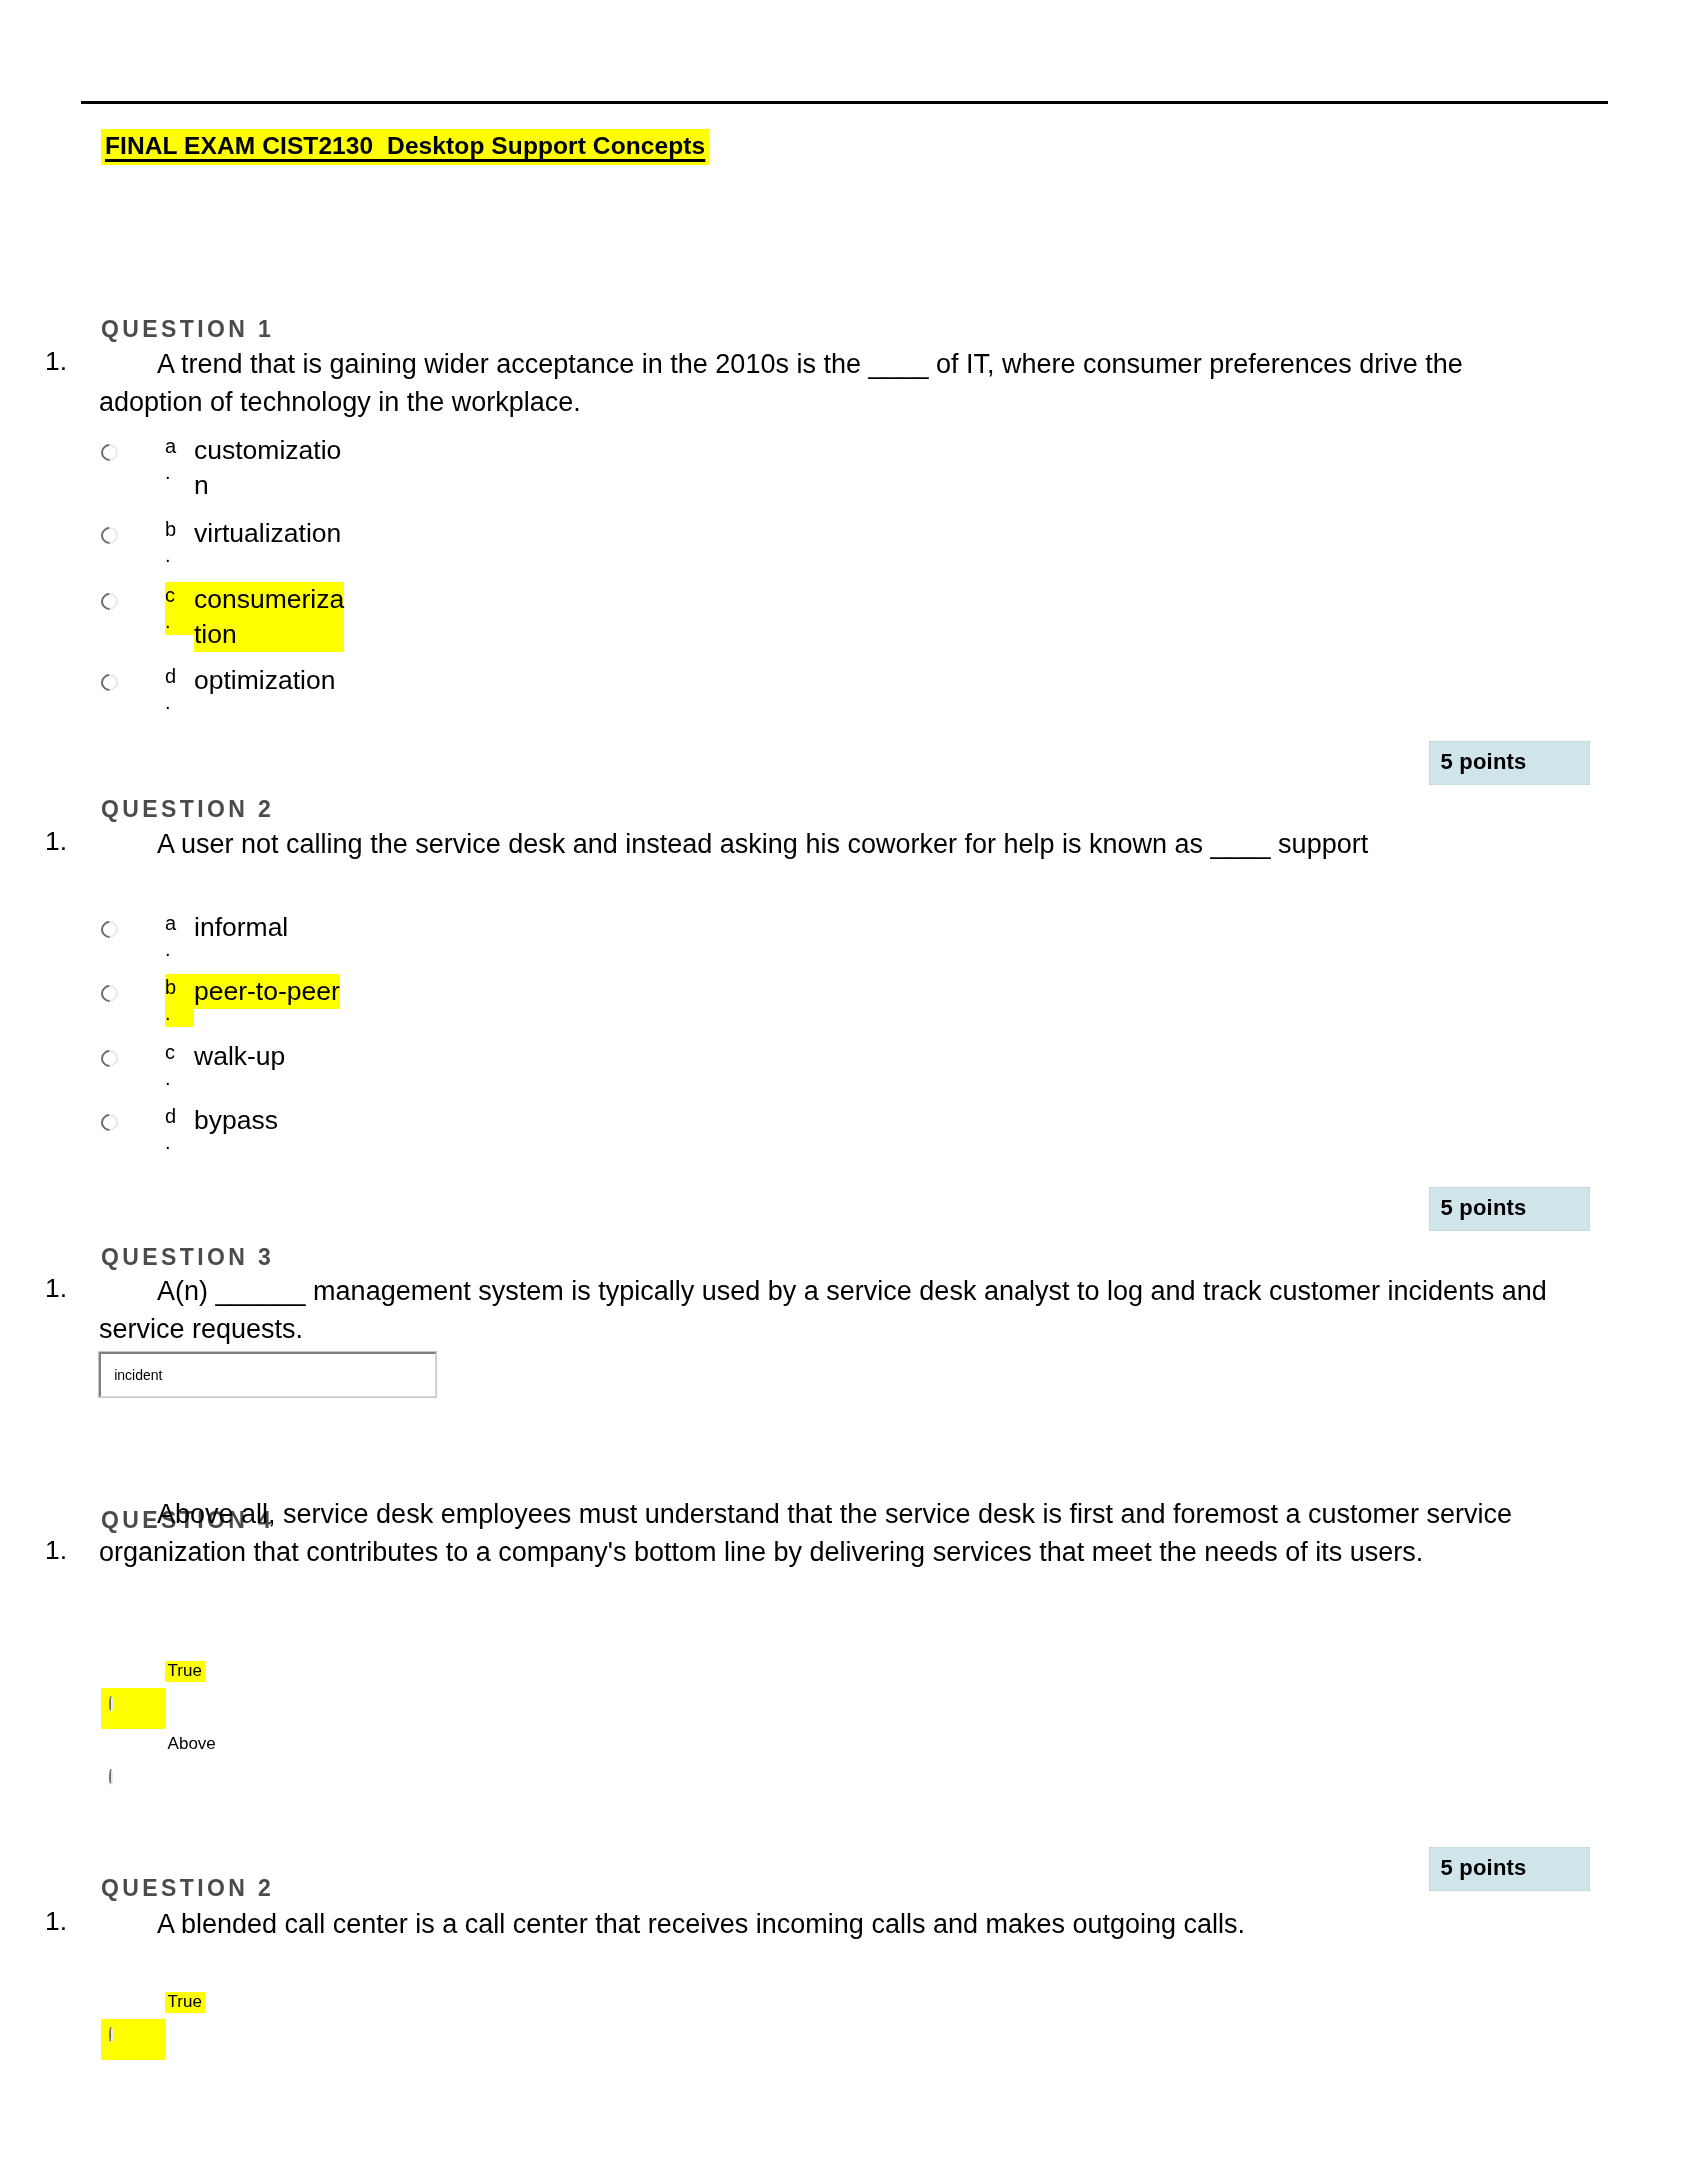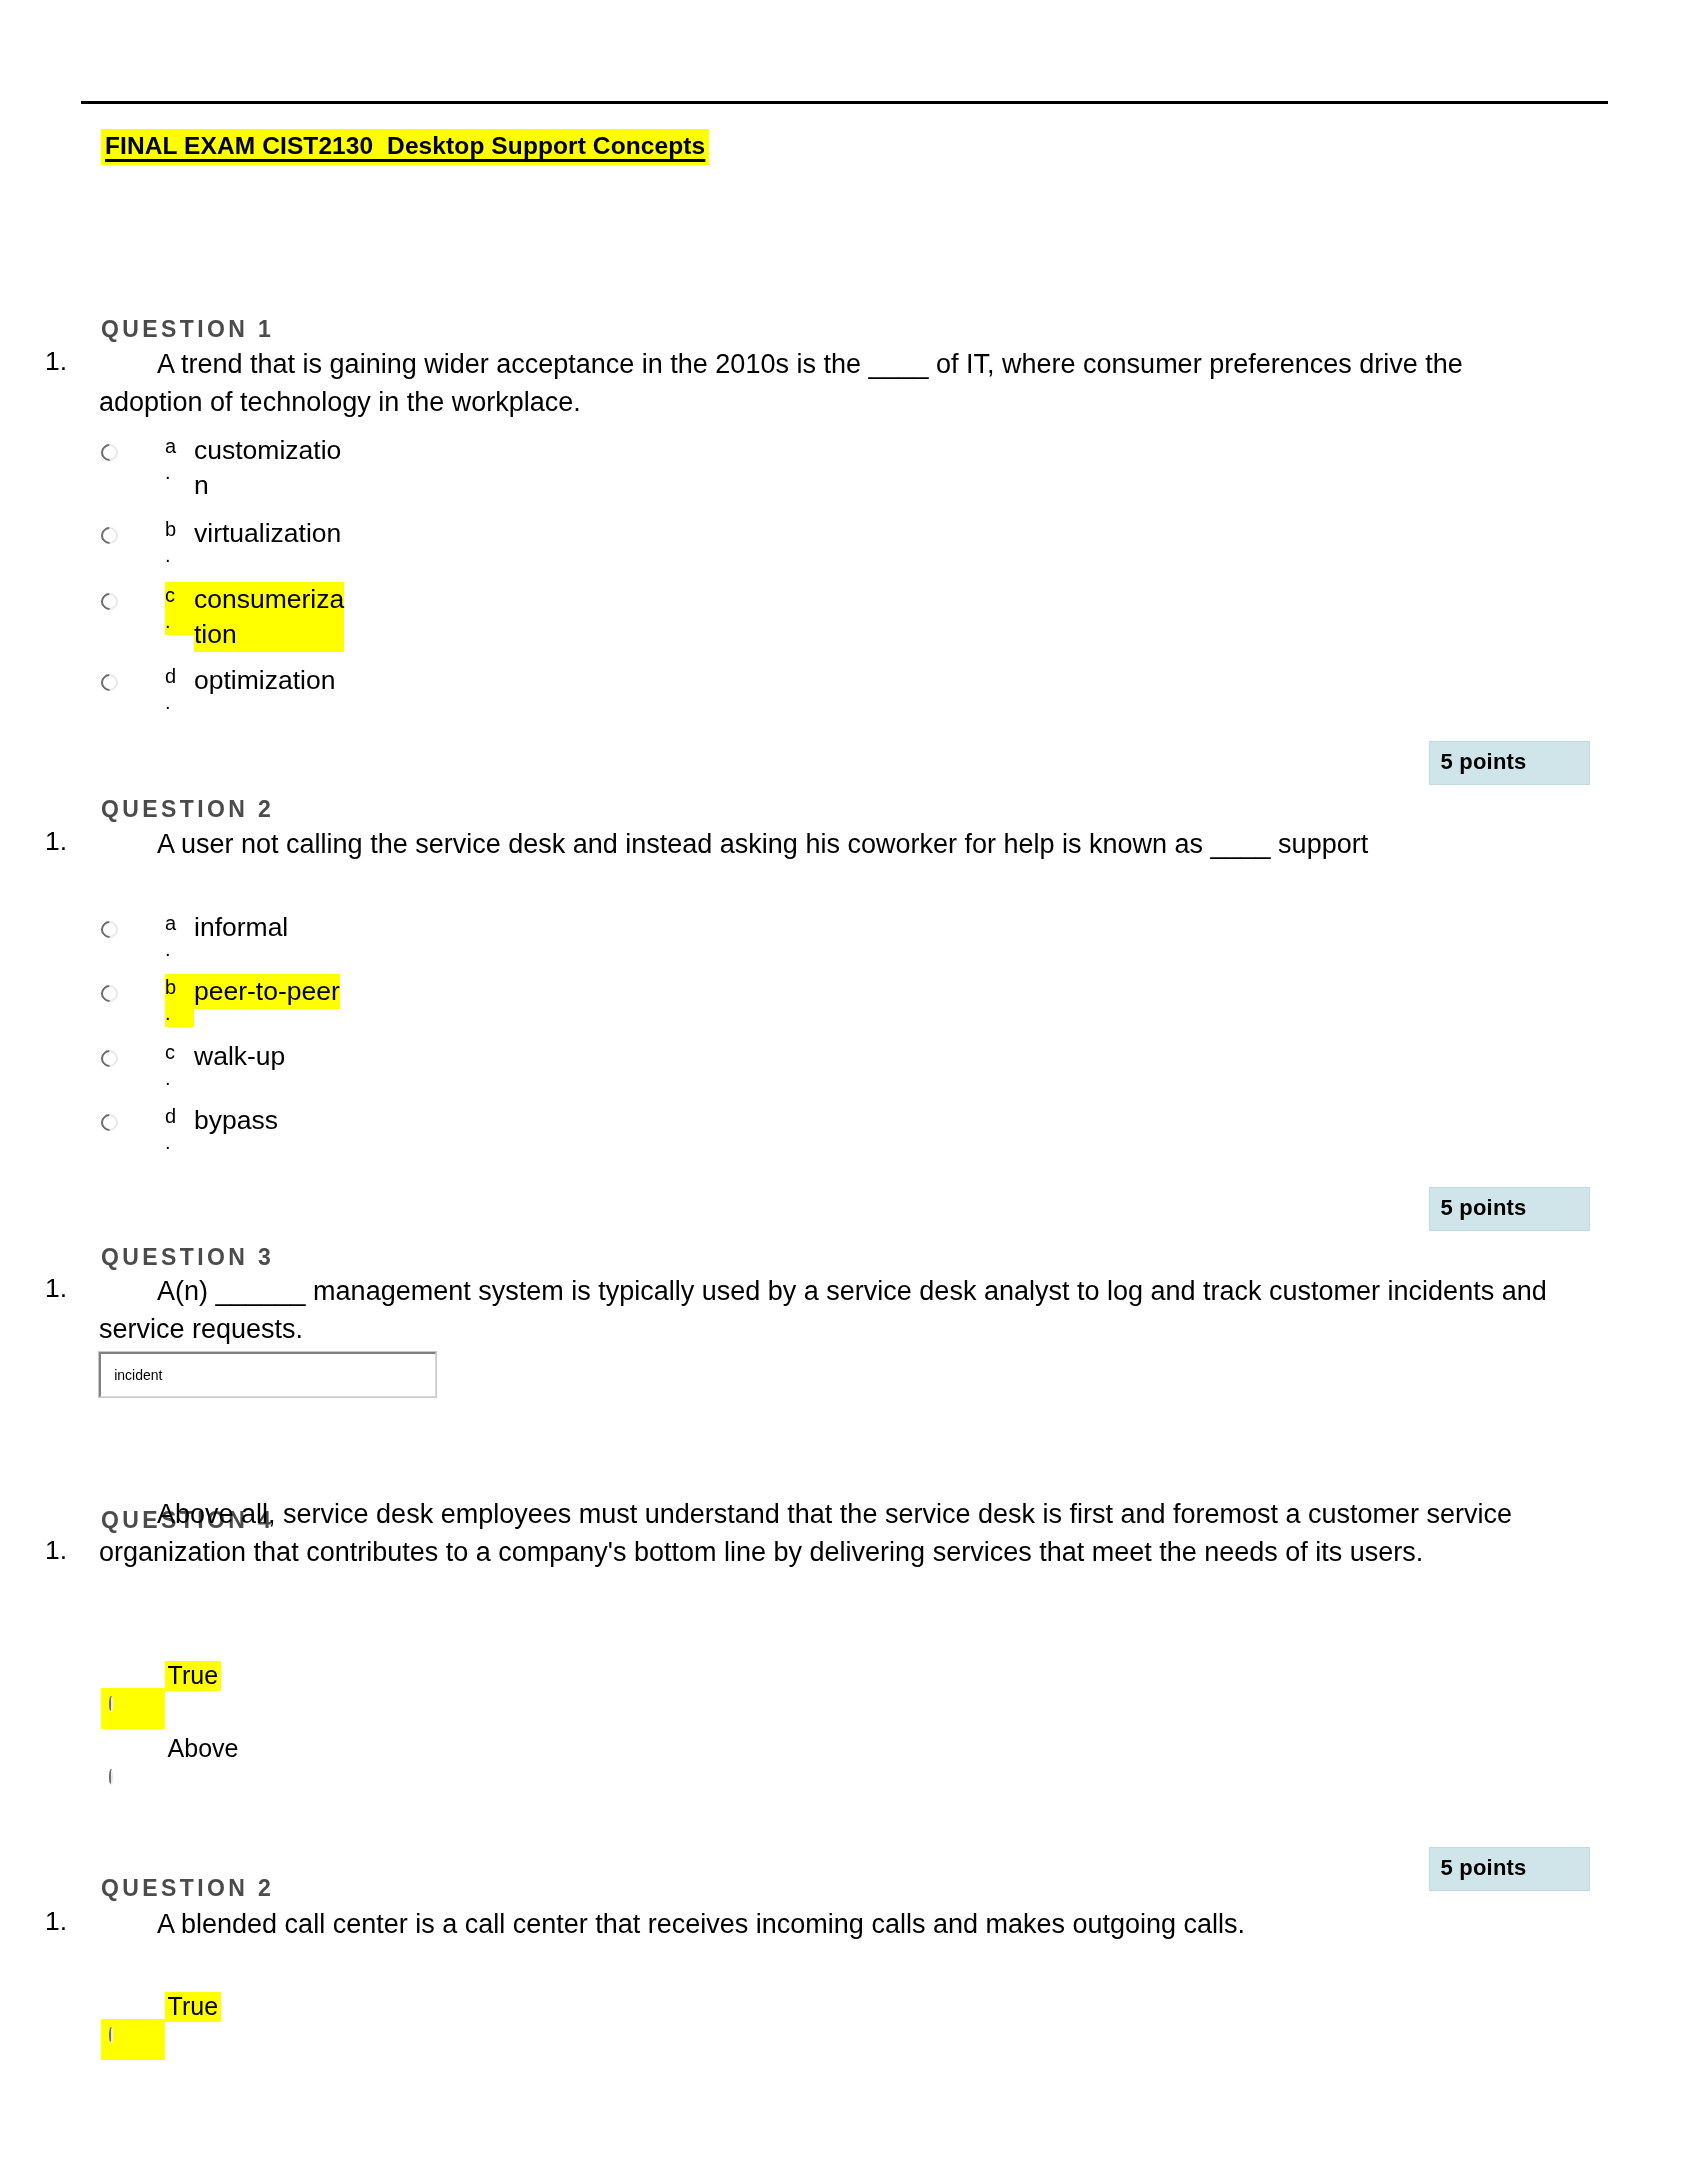--- a/index.html
+++ b/index.html
@@ -134,21 +134,21 @@
   }
 
   
   .tf {
     position: absolute;
     left: 101px;
   }
   .tf-label {
     position: absolute;
     left: 64px;
-    font-size: 25px;
+    font-size: 17px;
     line-height: 1.1;
     color: #000000;
     white-space: pre;
     padding: 1.3px 2.6px 1.3px 2.6px;
   }
   .tf-radio-wrap {
     position: absolute;
     left: 0px;
     width: 64px;
     height: 41px;

